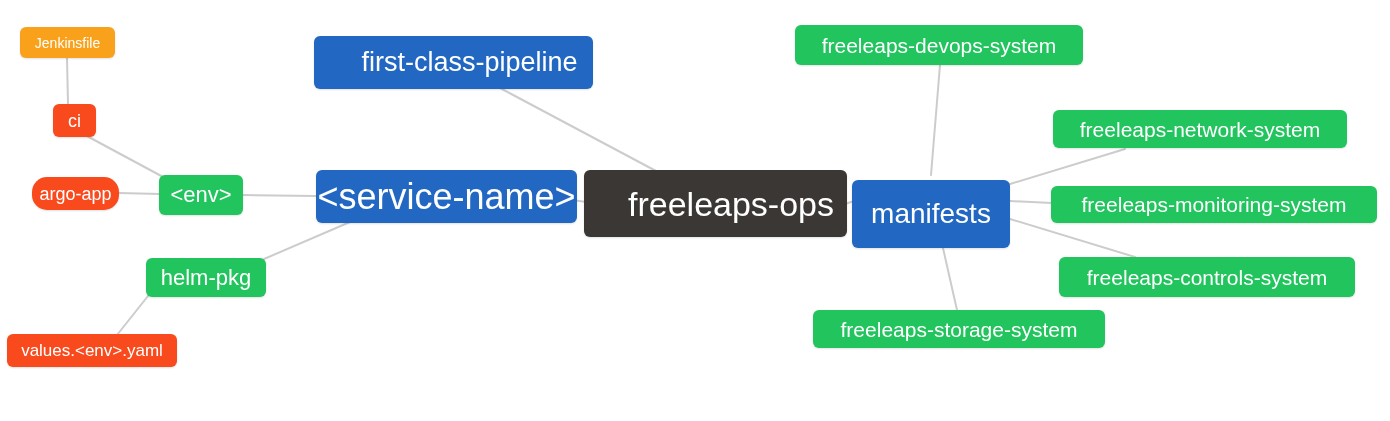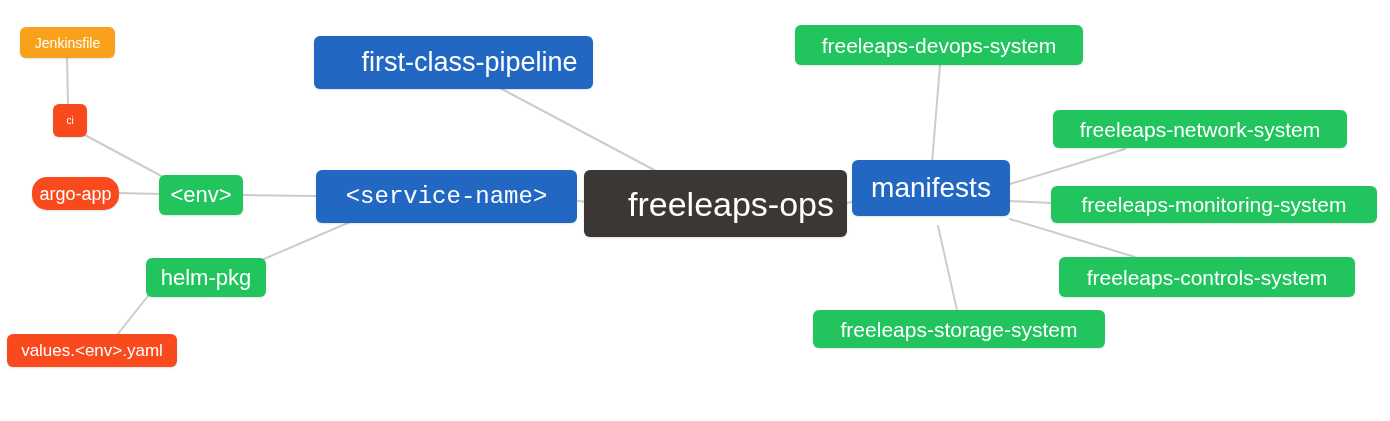--- a/index.html
+++ b/index.html
@@ -41,29 +41,29 @@
     line-height: 1;
   }
   .dark   { background: #3b3735; padding-left: 31px; }
   .blue   { background: #2268c2; }
   .green  { background: #22c45e; text-align: right; }
   .red    { background: #f94a1d; }
   .orange { background: #f9a11b; }
 
   
   .n-jenkinsfile { left: 20px;   top: 27px;  width: 95px;  height: 31px; font-size: 14px; }
-  .n-ci          { left: 53px;   top: 104px; width: 34px;  height: 33px; font-size: 10px; }
+  .n-ci          { left: 53px;   top: 104px; width: 43px;  height: 33px; font-size: 18px; }
   .n-argo-app    { left: 32px;   top: 177px; width: 87px;  height: 33px; font-size: 18px; border-radius: 15px; }
   .n-env         { left: 159px;  top: 175px; width: 84px;  height: 40px; font-size: 22px; }
   .n-pipeline    { left: 314px;  top: 36px;  width: 279px; height: 53px; font-size: 27px; padding-left: 32px; }
-  .n-service     { left: 316px;  top: 170px; width: 261px; height: 53px; font-size: 24px; font-family: Liberation Mono, monospace; }
+  .n-service     { left: 316px;  top: 170px; width: 261px; height: 53px; font-size: 36px; }
   .n-helm-pkg    { left: 146px;  top: 258px; width: 120px; height: 39px; font-size: 22px; }
   .n-values      { left: 7px;    top: 334px; width: 170px; height: 33px; font-size: 17px; }
   .n-root        { left: 584px;  top: 170px; width: 263px; height: 67px; font-size: 34px; }
-  .n-manifests   { left: 852px;  top: 160px; width: 158px; height: 56px; font-size: 28px; }
+  .n-manifests   { left: 852px;  top: 180px; width: 158px; height: 68px; font-size: 28px; }
   .n-devops      { left: 795px;  top: 25px;  width: 288px; height: 40px; font-size: 21px; }
   .n-network     { left: 1053px; top: 110px; width: 294px; height: 38px; font-size: 21px; }
   .n-monitoring  { left: 1051px; top: 186px; width: 326px; height: 37px; font-size: 21px; }
   .n-controls    { left: 1059px; top: 257px; width: 296px; height: 40px; font-size: 21px; }
   .n-storage     { left: 813px;  top: 310px; width: 292px; height: 38px; font-size: 21px; }
 </style>
 </head>
 <body>
 
 <div class="canvas">

